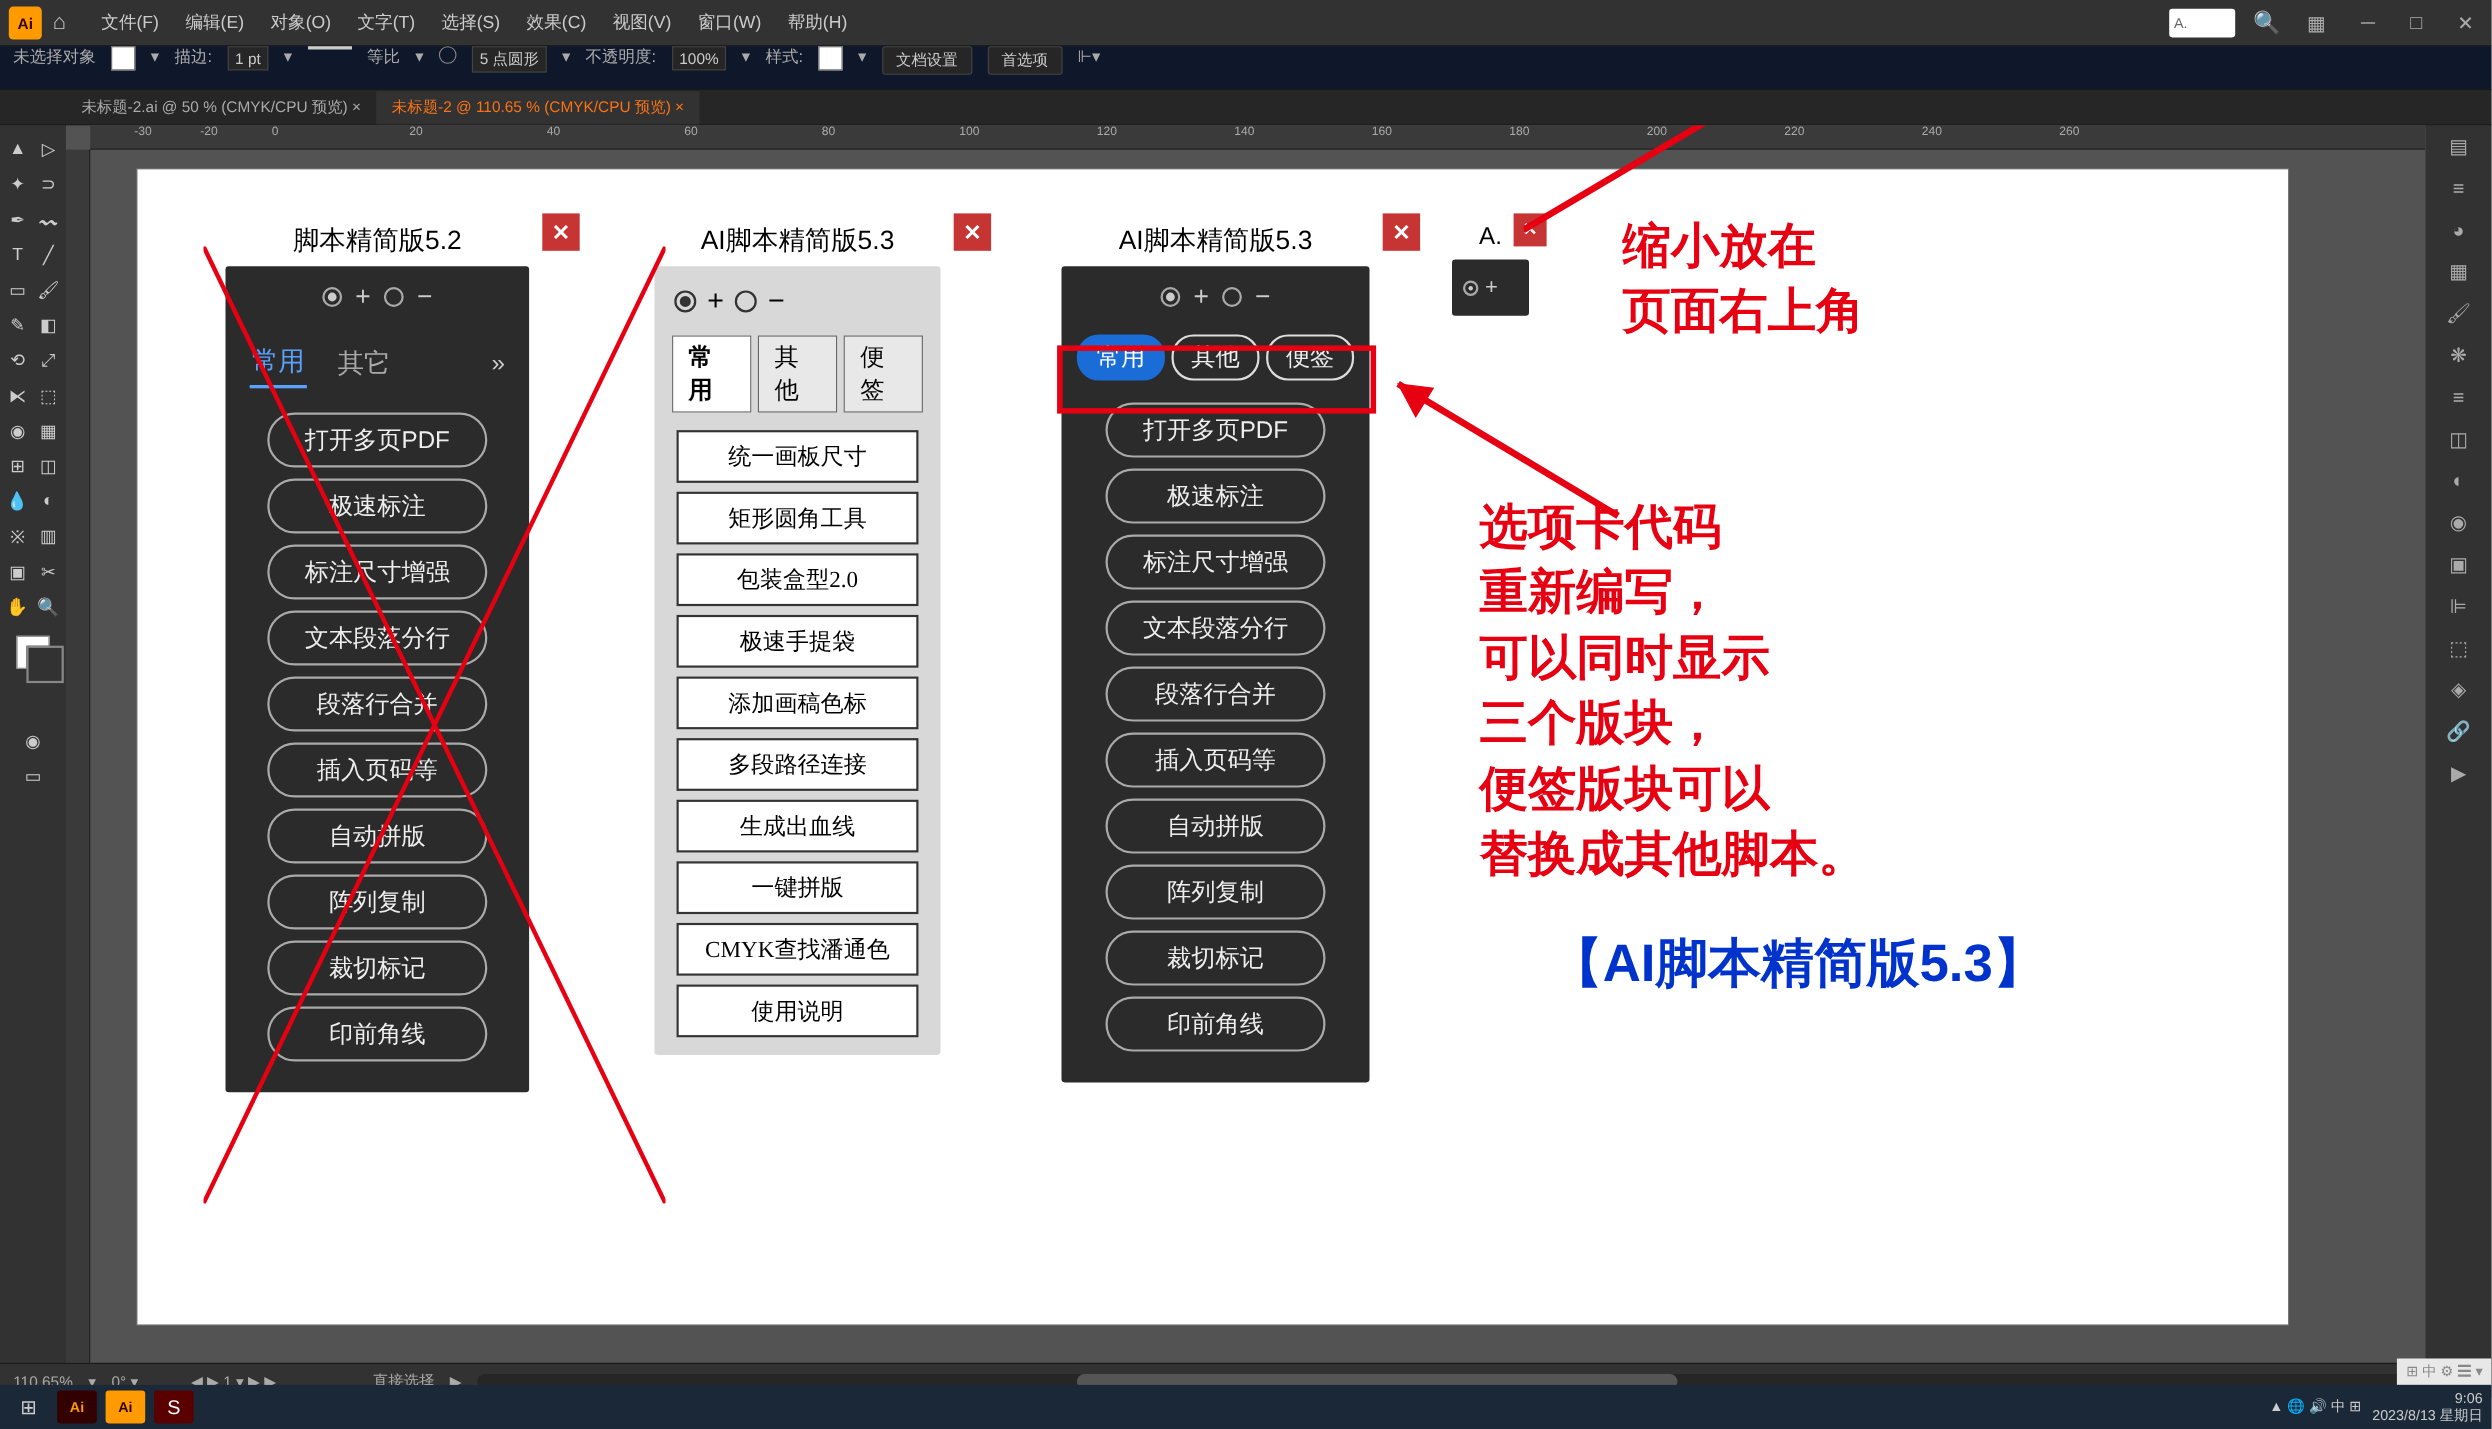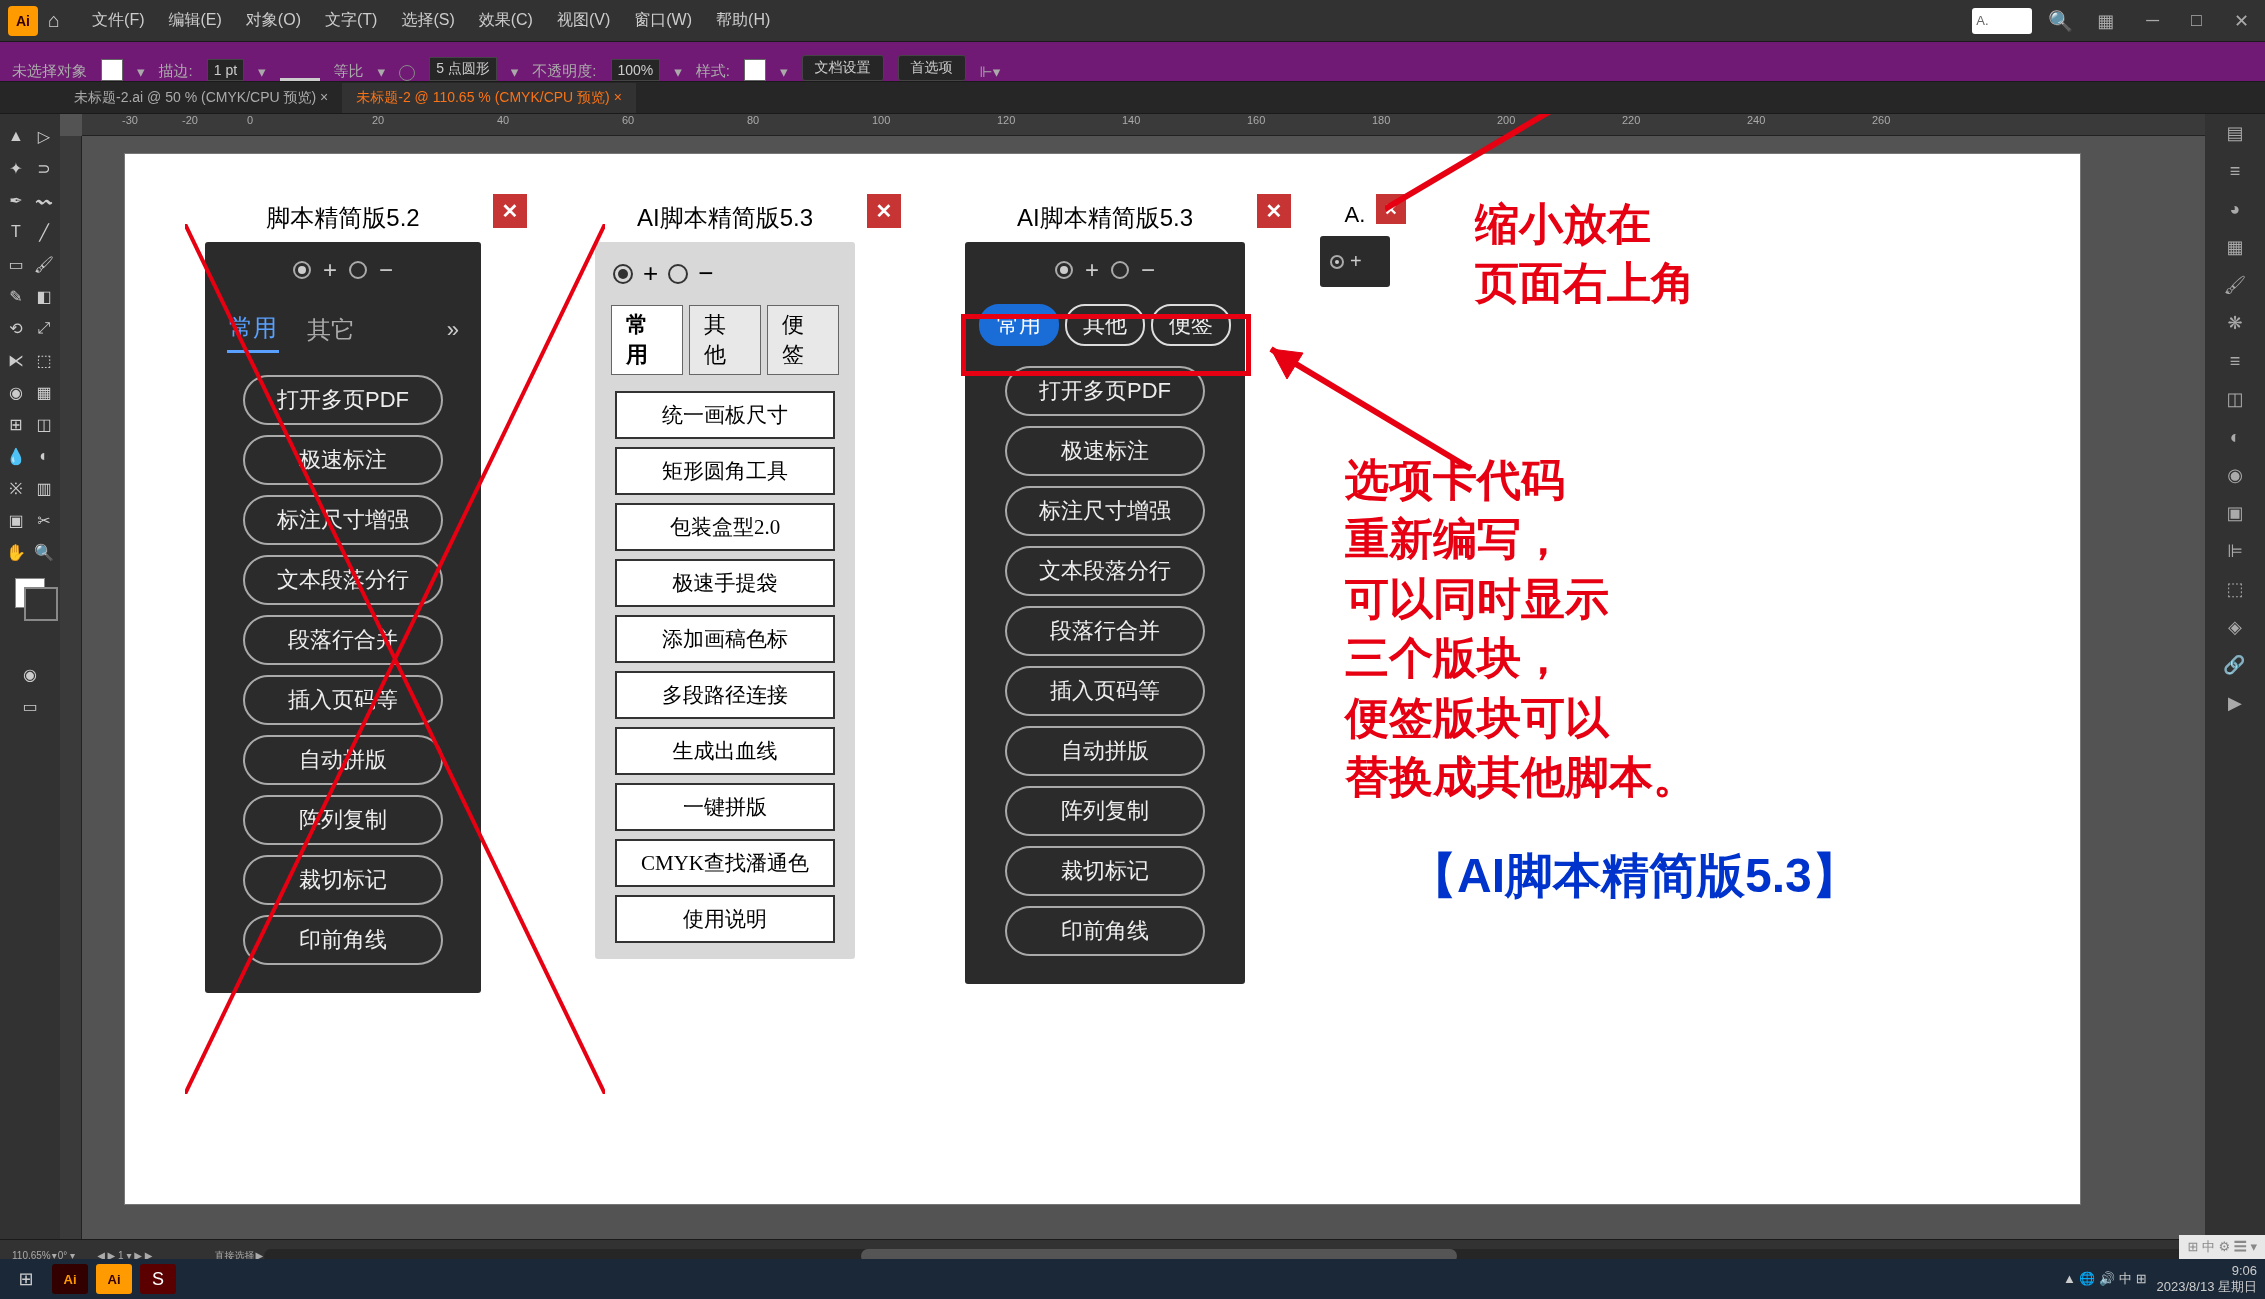--- a/index.html
+++ b/index.html
@@ -9,21 +9,21 @@
 .menubar { background: #323232; height: 42px; display: flex; align-items: center; padding: 0 8px; border-bottom: 1px solid #1a1a1a; }
 .ai-logo { width: 30px; height: 30px; background: #ff9a00; border-radius: 4px; display: flex; align-items: center; justify-content: center; font-weight: bold; color: #330000; font-size: 14px; margin-right: 10px; }
 .home-icon { color: #ccc; margin-right: 20px; font-size: 20px; }
 .menu-item { color: #ccc; font-size: 16px; padding: 0 12px; cursor: pointer; }
 .menubar-right { margin-left: auto; display: flex; align-items: center; gap: 16px; }
 .search-box { width: 60px; height: 26px; background: #fff; border-radius: 3px; }
 .search-icon { color: #aaa; font-size: 20px; }
 .win-icon { color: #aaa; font-size: 18px; padding: 0 8px; }
 
 
-.controlbar { background: #701a75; height: 40px; display: flex; align-items: flex-end; padding: 0 12px; gap: 14px; border-bottom: 1px solid #1a1a1a; color: #aaa; font-size: 15px; }
+.controlbar { background: #0f172a; height: 40px; display: flex; align-items: flex-start; padding: 0 12px; gap: 14px; border-bottom: 1px solid #1a1a1a; color: #aaa; font-size: 15px; }
 .ctrl-swatch { width: 22px; height: 22px; background: #fff; border: 1px solid #666; }
 .ctrl-input { background: #262626; color: #ccc; border: 1px solid #444; padding: 2px 6px; font-size: 14px; }
 .ctrl-btn { background: #262626; color: #ccc; border: 1px solid #444; padding: 3px 12px; font-size: 14px; border-radius: 3px; }
 
 
 .tabbar { background: #262626; height: 32px; display: flex; align-items: center; padding-left: 60px; border-bottom: 1px solid #1a1a1a; }
 .doc-tab { color: #aaa; font-size: 14px; padding: 6px 14px; cursor: pointer; }
 .doc-tab.active { background: #323232; color: #f97316; }
 
 
@@ -82,21 +82,21 @@
 
 .red-arrow { position: absolute; stroke: #e60012; fill: #e60012; }
 .crossout { position: absolute; }
 .crossout line { stroke: #e60012; stroke-width: 4; }
 .red-box { position: absolute; border: 5px solid #e60012; }
 
 .red-text { position: absolute; color: #e60012; font-size: 44px; font-weight: bold; line-height: 1.35; }
 .blue-text { position: absolute; color: #0033cc; font-size: 48px; font-weight: bold; }
 
 
-.statusbar { position: absolute; bottom: 28px; left: 0; right: 0; height: 32px; background: #323232; display: flex; align-items: center; padding: 0 12px; gap: 1px; color: #aaa; font-size: 10px; border-top: 1px solid #1a1a1a; }
+.statusbar { position: absolute; bottom: 28px; left: 0; right: 0; height: 32px; background: #323232; display: flex; align-items: center; padding: 0 12px; gap: 14px; color: #aaa; font-size: 14px; border-top: 1px solid #1a1a1a; }
 .scrollbar-h { flex: 1; height: 14px; background: #262626; border-radius: 7px; position: relative; }
 .scroll-thumb { position: absolute; left: 30%; width: 30%; height: 100%; background: #555; border-radius: 7px; }
 
 
 .taskbar { position: absolute; bottom: 0; left: 0; right: 0; height: 40px; background: #1a2838; display: flex; align-items: center; padding: 0 8px; gap: 8px; }
 .tb-icon { width: 36px; height: 30px; display: flex; align-items: center; justify-content: center; color: #ccc; font-size: 18px; cursor: pointer; border-radius: 3px; }
 .tb-icon.ai { background: #330000; color: #ff9a00; font-weight: bold; font-size: 13px; }
 .tb-icon.ai2 { background: #ff9a00; color: #330000; font-weight: bold; font-size: 13px; }
 .tb-right { margin-left: auto; display: flex; align-items: center; gap: 10px; color: #ccc; font-size: 13px; }
 .tb-time { text-align: right; line-height: 1.2; }

